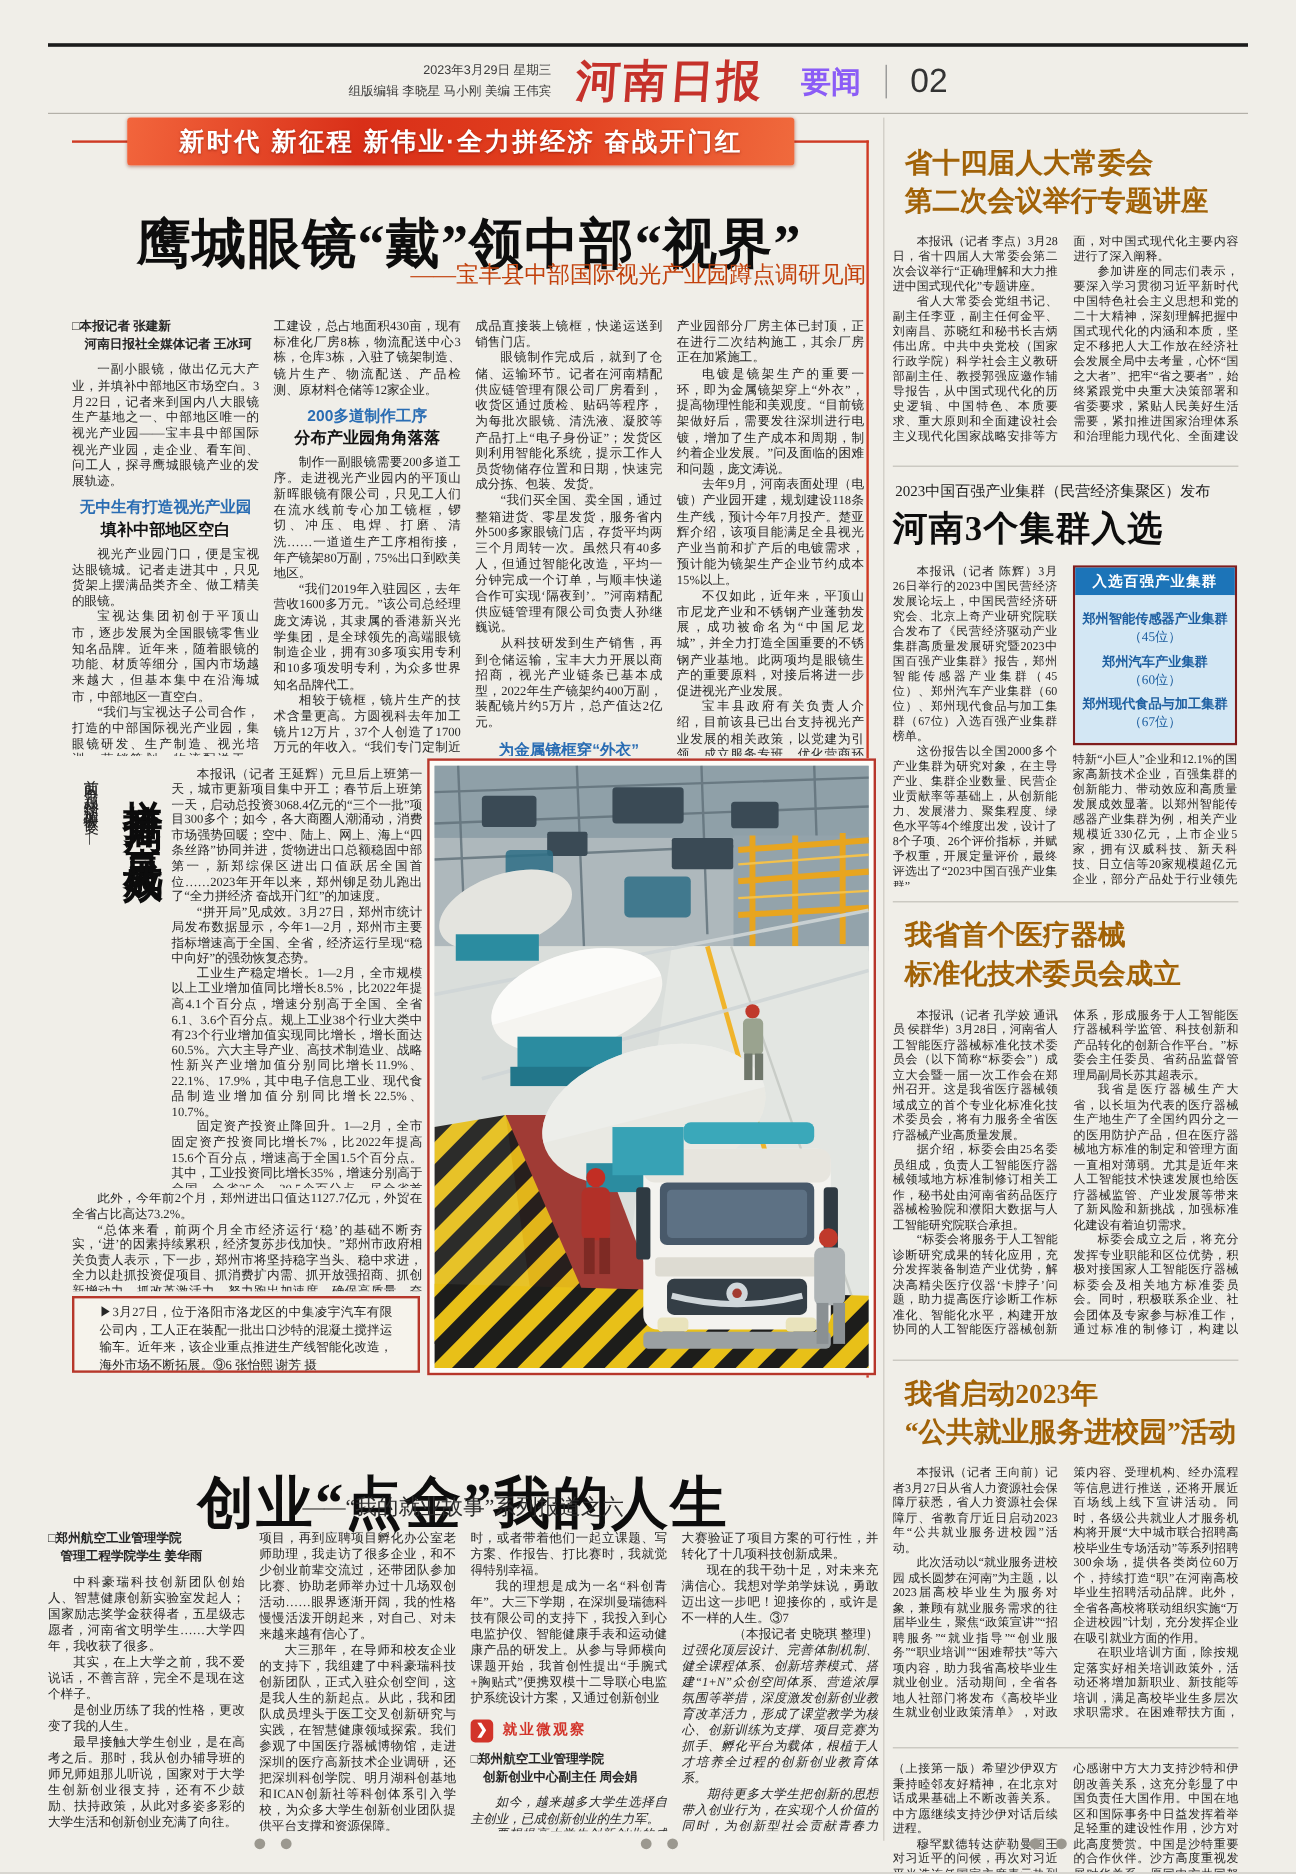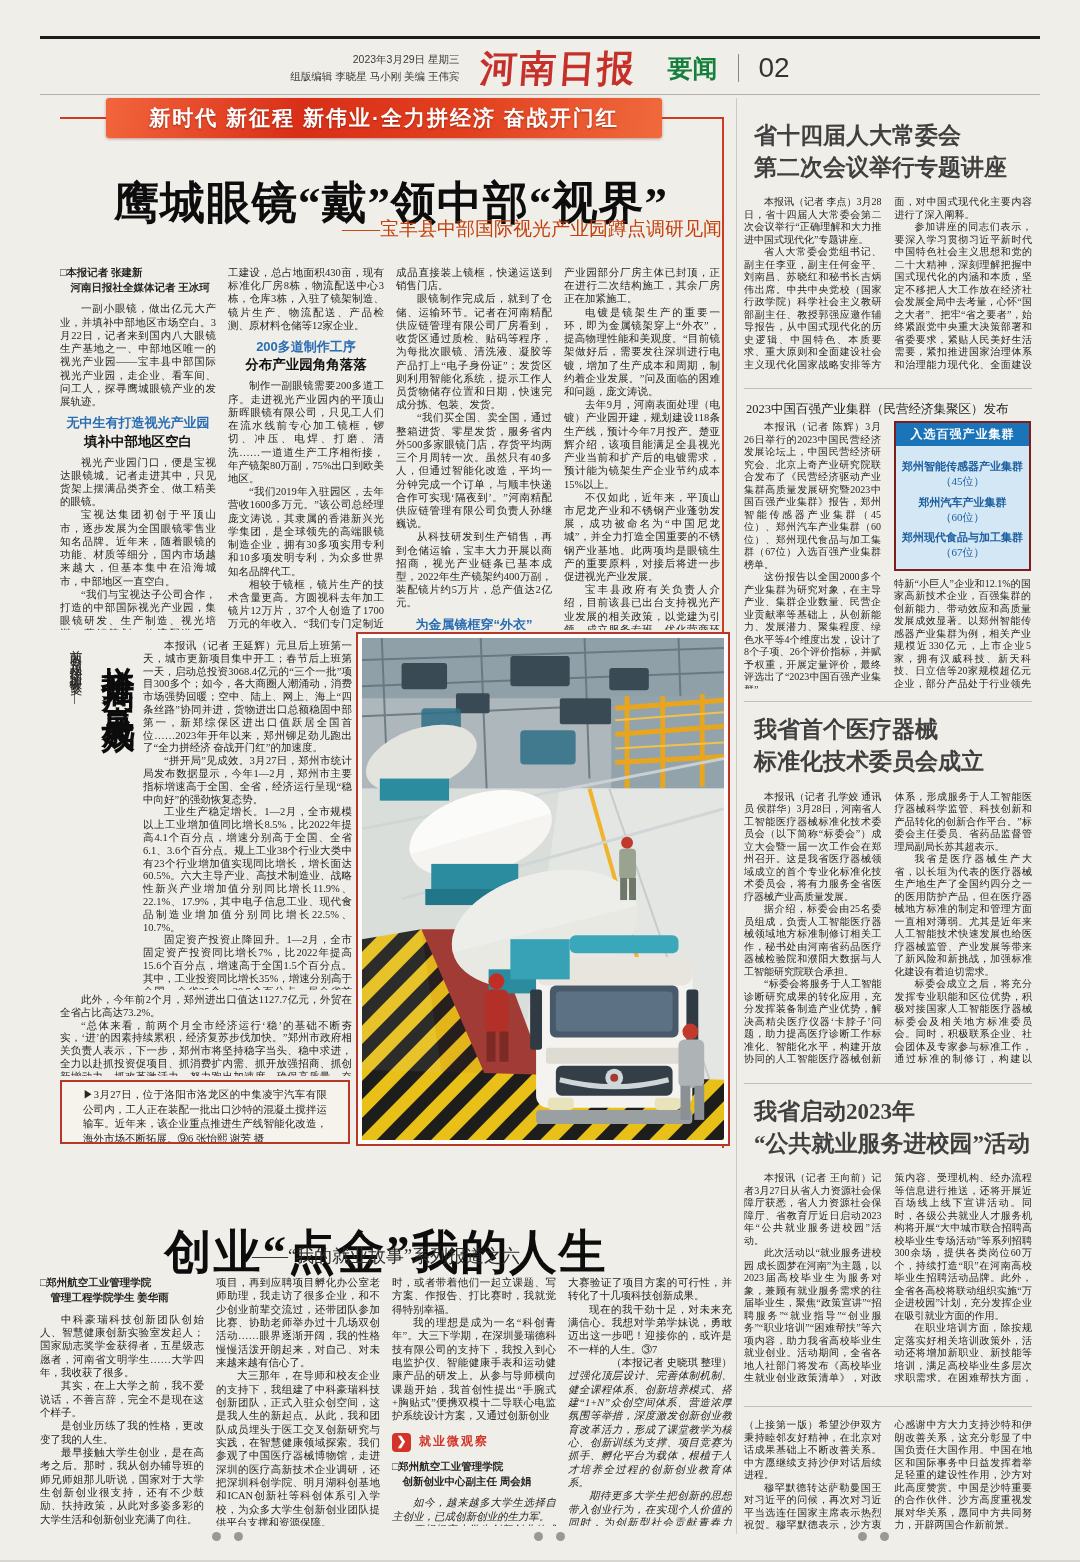--- a/index.html
+++ b/index.html
@@ -8,21 +8,21 @@
   [data-name]{box-sizing:border-box;}
   
   .hdr-thick{position:absolute;left:40px;top:36px;width:1000px;height:3px;background:#1c1c1c;}
   .hdr-thin{position:absolute;left:40px;top:94px;width:1000px;height:1px;background:#b3b0a8;}
   .hdr-row{position:absolute;left:40px;top:44px;width:1000px;height:48px;display:flex;
            align-items:center;justify-content:center;gap:20px;}
   .hdr-date{font-family:"Liberation Sans",sans-serif;font-size:10.5px;color:#3a3a3a;
             text-align:right;line-height:1.6;}
   .masthead{font-size:37px;font-weight:900;color:#c5312a;transform:skewX(-4deg);
             letter-spacing:2px;line-height:1;}
-  .sec-name{font-size:25px;font-weight:900;color:#15803d;font-family:"Liberation Sans",sans-serif;margin-left:12px;}
+  .sec-name{font-size:25px;font-weight:900;color:#8b5cf6;font-family:"Liberation Sans",sans-serif;margin-left:12px;}
   .sec-bar{width:1px;height:28px;background:#888;}
   .sec-page{font-size:28px;color:#333;font-family:"Liberation Sans",sans-serif;}
   
   .red-hline{position:absolute;left:60px;top:117px;width:664px;height:2px;background:#cf3a24;}
   .red-vline{position:absolute;left:722px;top:117px;width:2px;height:1031px;background:#cf3a24;}
   .gray-vline{position:absolute;left:736px;top:98px;width:1px;height:1436px;background:#ccc9c1;}
   .banner{position:absolute;left:106px;top:98px;width:556px;height:40px;border-radius:3px;
           background:linear-gradient(100deg,#f2653c 0%,#d92f18 35%,#e2401f 65%,#f06a3d 100%);
           display:flex;align-items:center;justify-content:center;box-shadow:0 1px 3px rgba(120,20,5,.4);}
   .banner span{color:#fff;font-weight:900;font-size:21px;letter-spacing:2px;
@@ -65,21 +65,21 @@
   .bot-cols{position:absolute;left:40px;top:1276px;width:692px;height:250px;display:flex;gap:12px;overflow:hidden;}
   .bot-col{width:164px;overflow:hidden;font-size:10.5px;line-height:1.27;}
   .observe{display:flex;align-items:center;gap:8px;margin:10px 0 8px;}
   .observe-icon{width:19px;height:19px;border-radius:4px;background:#d2342a;color:#fff;display:flex;
                 align-items:center;justify-content:center;font-weight:900;font-size:12px;
                 font-family:"Liberation Sans",sans-serif;}
   .observe-txt{color:#d2342a;font-weight:900;font-size:12px;letter-spacing:2px;
                font-family:"Liberation Sans",sans-serif;}
   
   .sidebar{position:absolute;left:744px;top:96px;width:288px;}
-  .sb-h2{margin:0;font-size:23px;font-weight:900;color:#404040;line-height:1.38;padding-left:10px;}
+  .sb-h2{margin:0;font-size:23px;font-weight:900;color:#a16207;line-height:1.38;padding-left:10px;}
   .sb-kicker{font-size:12.5px;color:#1c1c1c;margin:0 0 3px;padding-left:2px;}
   .sb-bigh{margin:0 0 10px;font-size:29px;font-weight:900;color:#0d0d0d;letter-spacing:1px;}
   .sb-body{margin-top:13px;font-size:10px;line-height:1.25;column-count:2;column-gap:13px;overflow:hidden;}
   .sb-div{height:1px;background:#c3c0b8;margin:12px 0;}
   .sb-cols{display:flex;gap:13px;overflow:hidden;}
   .sb-col{width:137px;overflow:hidden;font-size:10px;line-height:1.25;}
   .bluebox{border:2px solid #7f1d1d;margin-bottom:7px;}
   .bluebox-hd{background:#1c74b8;color:#fff;text-align:center;font-size:12px;font-weight:bold;
               padding:4px 0;font-family:"Liberation Sans",sans-serif;letter-spacing:1px;}
   .bluebox-bd{background:#d3e7f4;padding:7px 4px 9px;}
@@ -352,20 +352,21 @@
       <div class="sb-body" style="height:180px;" data-name="article-body">
           <p class="para" data-name="paragraph">本报讯（记者 李点）3月28日，省十四届人大常委会第二次会议举行“正确理解和大力推进中国式现代化”专题讲座。</p>
           <p class="para" data-name="paragraph">省人大常委会党组书记、副主任李亚，副主任何金平、刘南昌、苏晓红和秘书长吉炳伟出席。中共中央党校（国家行政学院）科学社会主义教研部副主任、教授郭强应邀作辅导报告，从中国式现代化的历史逻辑、中国特色、本质要求、重大原则和全面建设社会主义现代化国家战略安排等方面，对中国式现代化主要内容进行了深入阐释。</p>
           <p class="para" data-name="paragraph">参加讲座的同志们表示，要深入学习贯彻习近平新时代中国特色社会主义思想和党的二十大精神，深刻理解把握中国式现代化的内涵和本质，坚定不移把人大工作放在经济社会发展全局中去考量，心怀“国之大者”、把牢“省之要者”，始终紧跟党中央重大决策部署和省委要求，紧贴人民美好生活需要，紧扣推进国家治理体系和治理能力现代化、全面建设社会主义现代化国家的需求，认真研究谋划立法、监督、代表等各项工作，全方位履行好新时代人大工作的新职责新使命，为扎实推进中国式现代化建设河南实践贡献力量。③4</p>
         </div>
     </div>
     <div class="sb-div" data-name="article-divider"></div>
 
     <div data-name="sidebar-article-clusters">
       <p class="sb-kicker" data-name="article-kicker">2023中国百强产业集群（民营经济集聚区）发布</p>
+      <h2 class="sb-bigh" data-name="article-headline">河南3个集群入选</h2>
       <div class="sb-cols" style="height:268px;" data-name="article-body">
         <div class="sb-col" data-name="article-column-1">
             <p class="para" data-name="paragraph">本报讯（记者 陈辉）3月26日举行的2023中国民营经济发展论坛上，中国民营经济研究会、北京上奇产业研究院联合发布了《民营经济驱动产业集群高质量发展研究暨2023中国百强产业集群》报告，郑州智能传感器产业集群（45位）、郑州汽车产业集群（60位）、郑州现代食品与加工集群（67位）入选百强产业集群榜单。</p>
             <p class="para" data-name="paragraph">这份报告以全国2000多个产业集群为研究对象，在主导产业、集群企业数量、民营企业贡献率等基础上，从创新能力、发展潜力、聚集程度、绿色水平等4个维度出发，设计了8个子项、26个评价指标，并赋予权重，开展定量评价，最终评选出了“2023中国百强产业集群”。</p>
           </div>
         <div class="sb-col" data-name="article-column-2">
           <div class="bluebox" data-name="cluster-list-box">
             <div class="bluebox-hd" data-name="cluster-box-title">入选百强产业集群</div>
             <div class="bluebox-bd" data-name="cluster-box-items">
                 <div class="box-name" data-name="cluster-name">郑州智能传感器产业集群</div>

